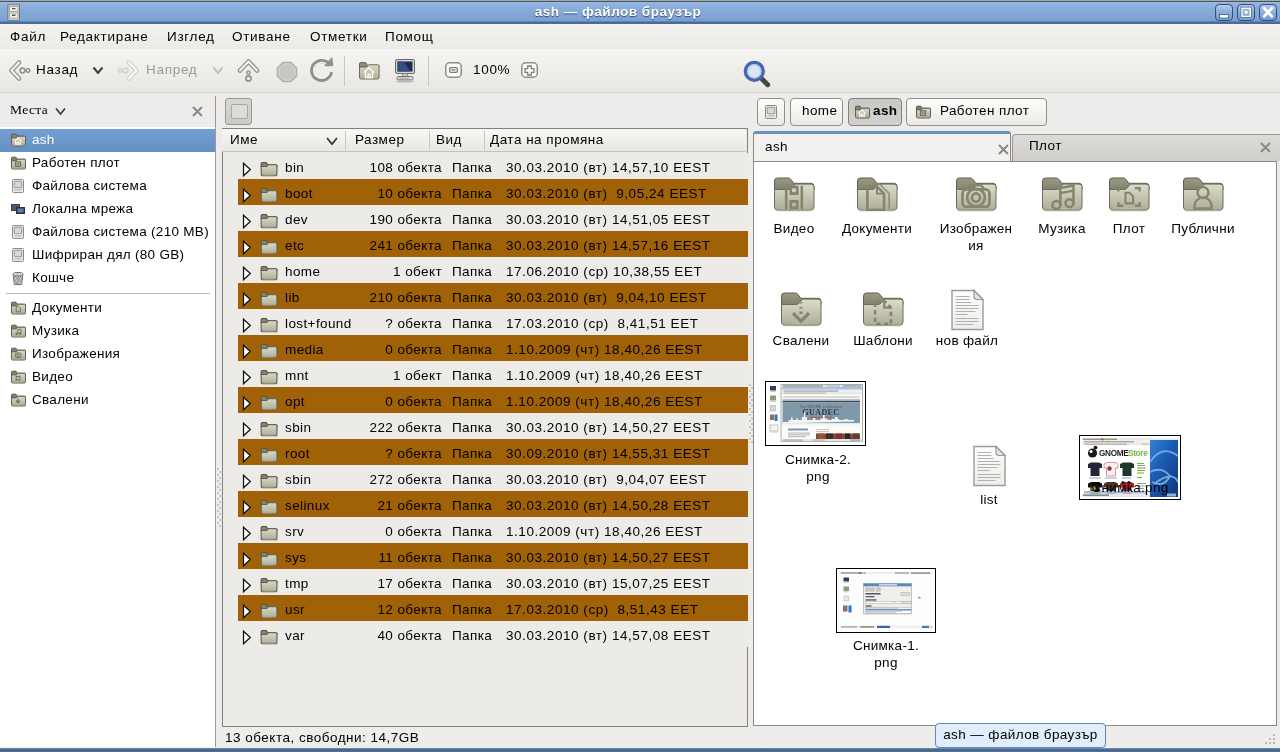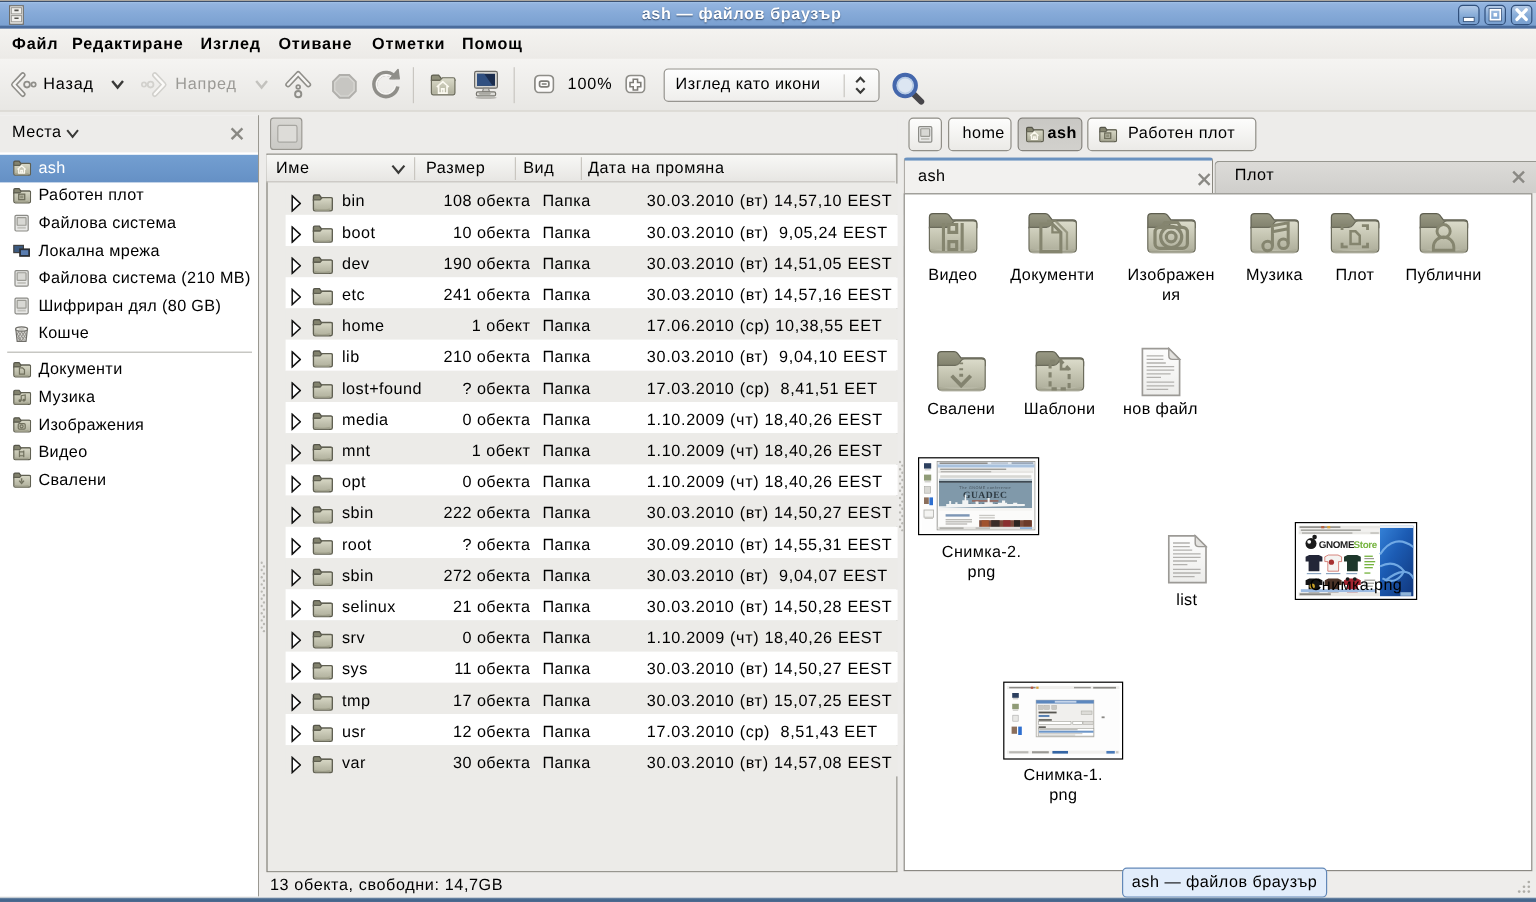--- a/index.html
+++ b/index.html
@@ -7,44 +7,44 @@
  font-family:"Liberation Sans",sans-serif;background:#edecea;font-size:13.5px;color:#000;letter-spacing:.4px;}
 .abs{position:absolute;}
 #titlebar{left:0;top:0;width:1280px;height:24px;
  background:linear-gradient(#aba69e 0%,#aba69e 4.2%,#3a4f6e 4.3%,#3f5878 8.3%,#9fbfe6 8.4%,#93b4df 13%,#86aad8 45%,#7ba1d1 87%,#4a6c9c 91.7%,#4a6c9c 100%);
  box-sizing:border-box;}
 #title{left:0;top:4px;width:1236px;letter-spacing:.5px;text-align:center;color:#fff;font-weight:bold;font-size:13.5px;
  text-shadow:0 1px 1px rgba(20,40,70,.7);}
 .winbtn{top:4px;width:18px;height:17px;border:1px solid #31507c;border-radius:4px;box-sizing:border-box;
  background:linear-gradient(#b3cae7,#8db0da 45%,#7ea5d3 70%,#7aa0cf);}
 #menubar{left:0;top:24px;width:1280px;height:25px;background:linear-gradient(#f4f3f0,#eceae7);}
-.menuitem{top:5px;font-size:13.5px;letter-spacing:.7px;font-weight:bold;}
+.menuitem{top:5px;font-size:13.5px;letter-spacing:.7px;}
 #toolbar{left:0;top:49px;width:1280px;height:44px;
  background:linear-gradient(#f5f4f2,#e8e7e4);border-bottom:1px solid #d5d1cb;box-sizing:border-box;}
 .tbtext{top:13px;font-size:13.5px;letter-spacing:.7px;}
 .tsep{top:7px;width:1px;height:30px;background:#c9c6c1;}
 #sidebar{left:0;top:96px;width:216px;height:651px;background:#fff;border-right:1px solid #9a9891;box-sizing:border-box;}
-#sidehead{left:0;top:96px;width:215px;height:31px;background:#edecea;}
+#sidehead{left:0;top:96px;width:215px;height:31px;background:#edecea;font-family:Liberation Serif, serif;}
 .srow{left:0;width:215px;height:23px;}
 .srow .lbl{position:absolute;left:32px;top:3px;font-size:13.5px;white-space:nowrap;letter-spacing:.3px;}
 .srow svg{position:absolute;left:10px;top:3px;}
 #ashrow{background:linear-gradient(#739fd1,#6590c5);}
 #ashrow .lbl{color:#fff;}
 #midtop{left:216px;top:96px;width:537px;height:32px;background:#edecea;}
 #listbox{left:222px;top:128px;width:526px;height:599px;background:#ecebe8;border:1px solid #838179;box-sizing:border-box;}
 #listhead{left:222px;top:129px;width:524px;height:23px;background:linear-gradient(#f8f8f6,#e7e6e3);border-bottom:1px solid #c6c3bd;box-sizing:border-box;}
 .hsep{top:2px;width:1px;height:19px;background:#c9c6c0;}
 .hlbl{top:3px;font-size:13.5px;letter-spacing:.5px;}
 .frow{position:absolute;left:238px;width:524px;height:26px;}
-.frow.d{background:#ffffff;}
+.frow.d{background:#a16207;}
 .frow.l{background:#ecebe8;}
 .frow .nm{position:absolute;left:47px;top:7px;font-size:13.5px;}
 .frow .sz{position:absolute;left:77px;top:7px;width:127px;text-align:right;font-size:13.5px;}
 .frow .tp{position:absolute;left:214px;top:7px;font-size:13.5px;}
-.frow .dt{position:absolute;left:268px;top:7px;font-size:13.5px;white-space:nowrap;letter-spacing:.55px;margin-left:33px;}
+.frow .dt{position:absolute;left:268px;top:7px;font-size:13.5px;white-space:nowrap;letter-spacing:.55px;}
 .frow svg.fi{position:absolute;left:21px;top:7px;}
 .frow .ex{position:absolute;left:4px;top:9px;}
 #statusbar{left:216px;top:727px;width:1064px;height:21px;background:#eeedeb;}
 #statusbar span{position:absolute;left:9px;top:3px;font-size:13.5px;letter-spacing:.5px;}
 #righttop{left:753px;top:96px;width:527px;height:35px;background:#edecea;}
 .pbtn{top:98px;height:28px;border:1px solid #918f88;border-radius:4px;box-sizing:border-box;
  background:linear-gradient(#fdfdfc,#ebeae7);}
 #tab1{left:753px;top:131px;width:258px;height:30px;background:#f2f1ef;border:1px solid #89877f;border-bottom:none;
  border-top:3px solid #6a92c0;border-radius:3px 3px 0 0;box-sizing:border-box;}
 #tab2{left:1012px;top:134px;width:270px;height:27px;background:linear-gradient(#dcdbd8,#cfcecb);
@@ -320,27 +320,20 @@
       <use href="#computer24"></use>
     </svg>
  <div class="abs tsep" style="left:428px"></div>
  <svg class="abs" style="left:445px;top:13px" width="17" height="16">
       <use href="#zoutbtn"></use>
     </svg>
  <span class="abs tbtext" style="left:473px">100%</span>
  <svg class="abs" style="left:521px;top:13px" width="17" height="16">
       <use href="#zinbtn"></use>
     </svg>
- <div class="abs" style="left:553px;top:8px;width:180px;height:28px;border:1px solid #979590;border-radius:4px;background:linear-gradient(#fefefe,#efeeec);box-sizing:border-box">
-   <span style="position:absolute;left:9px;top:4px;font-size:13.5px">Изглед като икони</span>
-   <div style="position:absolute;right:28px;top:4px;width:1px;height:19px;background:#c9c6c1"></div>
-   <svg style="position:absolute;right:10px;top:5px" width="10" height="16">
-        <use href="#spin"></use>
-      </svg>
- </div>
  <svg class="abs" style="left:742px;top:10px" width="30" height="30">
       <use href="#searchicon"></use>
     </svg>
 </div>
 
 <div class="abs" id="sidebar"></div>
 <div class="abs" id="sidehead">
  <span class="abs" style="left:10px;top:6px;font-size:13.5px">Места</span>
  <svg class="abs" style="left:55px;top:11px" width="11" height="9">
       <path d="M1,1.5 L5.5,7 L10,1.5" fill="none" stroke="#3a3a38" stroke-width="1.7"></path>
@@ -682,21 +675,21 @@
     <span class="dt">17.03.2010 (ср)&nbsp;&nbsp;8,51,43 EET</span>
   </div>
 <div class="frow l" style="top:621px">
     <svg class="ex" width="9" height="15">
       <path d="M1.5,1.2 v12.6 L8.3,7.5 z" fill="#fff" stroke="#111" stroke-width="1.25"></path>
     </svg>
     <svg class="fi" width="19" height="18">
       <use href="#folder16"></use>
     </svg>
     <span class="nm">var</span>
-    <span class="sz">30 обекта</span>
+    <span class="sz">40 обекта</span>
     <span class="tp">Папка</span>
     <span class="dt">30.03.2010 (вт) 14,57,08 EEST</span>
   </div>
 <div class="abs" id="statusbar">
     <span>13 обекта, свободни: 14,7GB</span>
   </div>
 <div class="abs" style="left:748px;top:96px;width:5px;height:630px;background:#edecea"></div>
 <svg class="abs" style="left:749px;top:383px" width="4" height="60">
     <g fill="#b9b8b3">
       <circle cx="1" cy="2" r="1"></circle>

